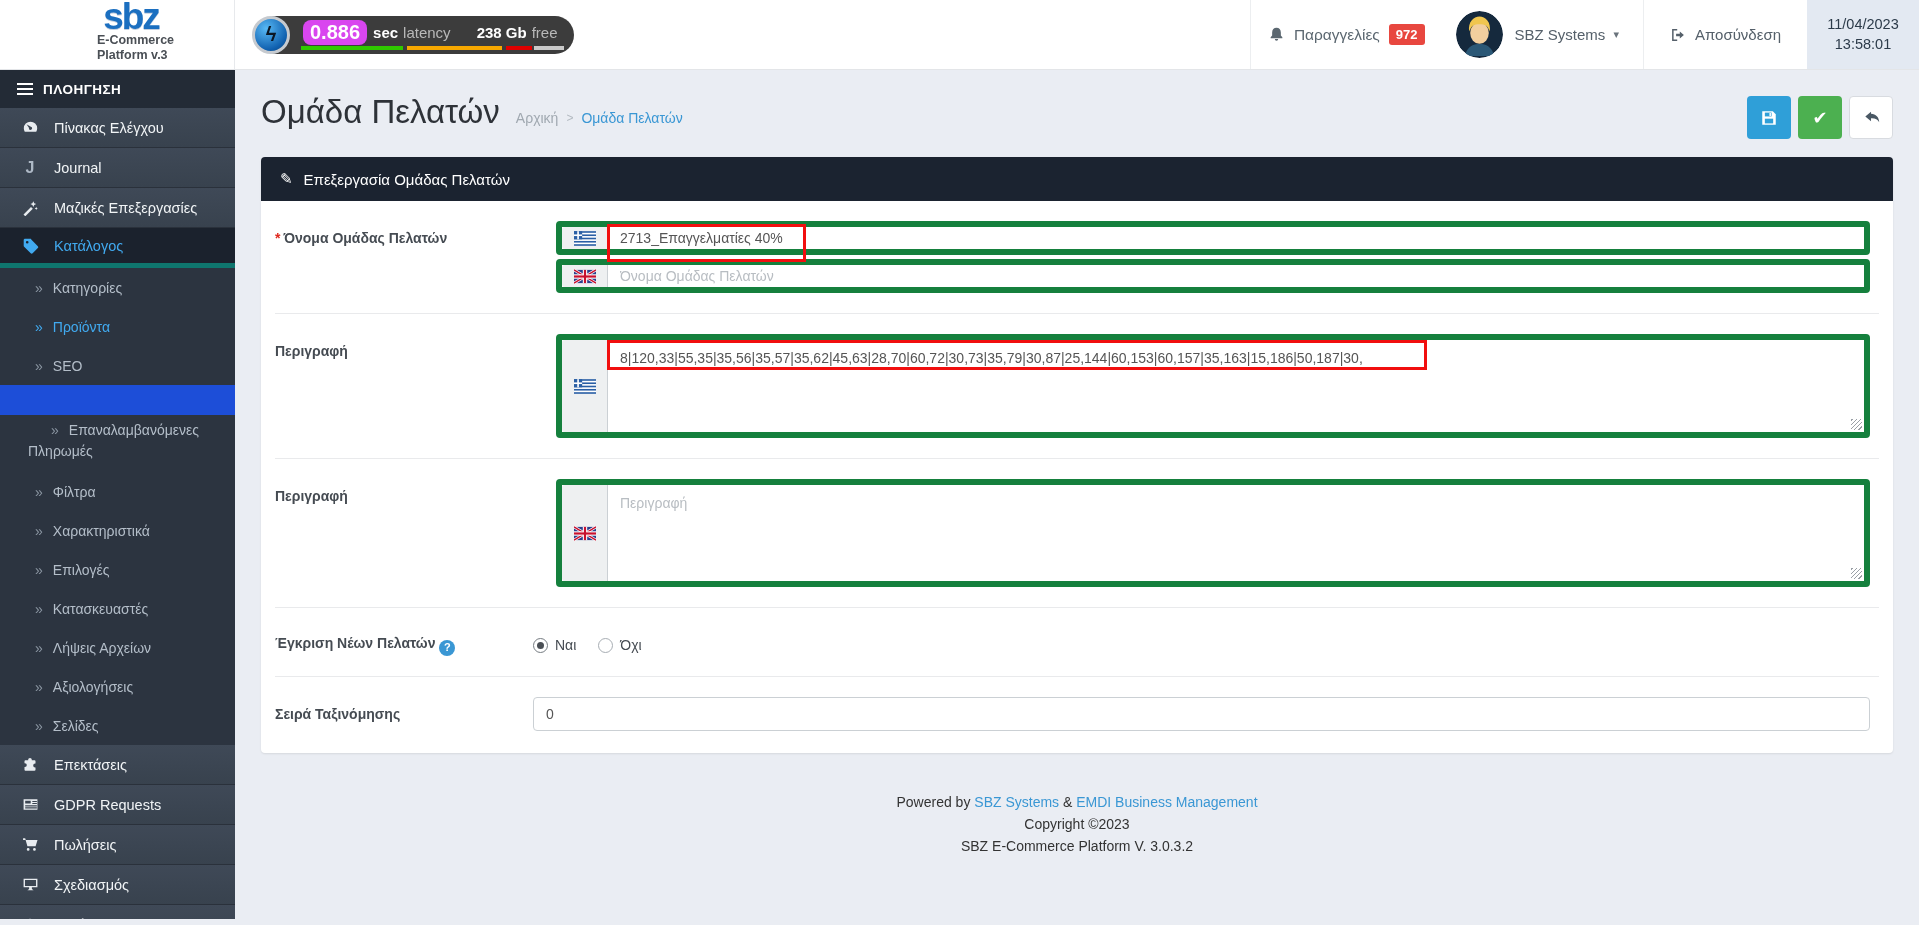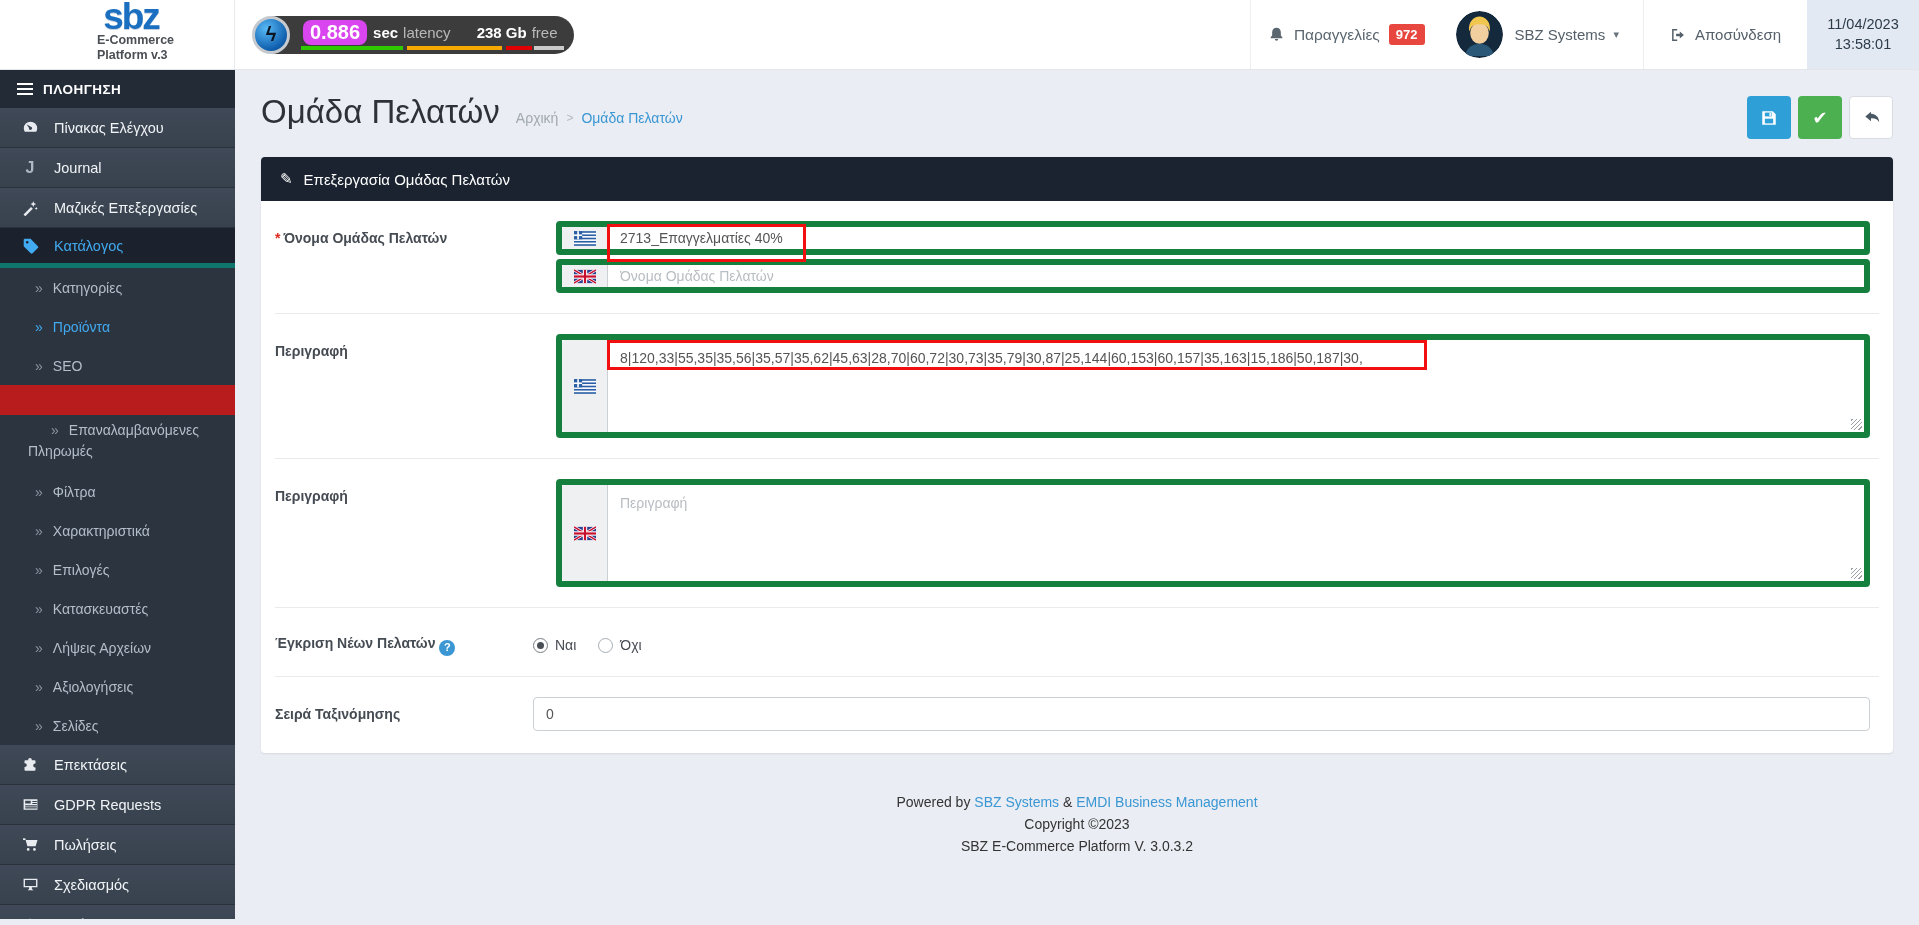--- a/index.html
+++ b/index.html
@@ -41,21 +41,21 @@
   .avatar { width:47px; height:47px; border-radius:50%; overflow:hidden; margin:0 12px 0 14px; flex-shrink:0; }
   .account { display:flex; align-items:center; gap:8px; color:#55606a; font-size:15px; padding-right:24px;
              height:100%; cursor:pointer; }
   .caret { font-size:11px; color:#6a737c; }
   .logout { display:flex; gap:9px; align-items:center; padding:0 26px; color:#55606a; font-size:15px;
             height:100%; cursor:pointer; }
   .datetime { width:112px; height:100%; background:#e3e9f2; color:#2c3b4a; font-size:14.5px; display:flex;
               flex-direction:column; align-items:center; justify-content:center; line-height:1.35; text-align:center; }
 
   
-  .sidebar { position:absolute; top:70px; left:0; width:281px; bottom:6px; background:#b91c1c; overflow:hidden; }
+  .sidebar { position:absolute; top:70px; left:0; width:281px; bottom:6px; background:#1d4ed8; overflow:hidden; }
   .sb-header { height:38px; background:#232b36; color:#fff; display:flex; align-items:center; gap:10px;
                padding-left:17px; font-weight:bold; font-size:13.5px; letter-spacing:.5px; }
   .burger { width:16px; height:12px;
             background:linear-gradient(#fff 0 2px,transparent 2px 5px,#fff 5px 7px,transparent 7px 10px,#fff 10px 12px); }
   .sb-item { height:40px; display:flex; align-items:center; padding:0 16px 0 19px; color:#f1f4f6;
              font-size:14.5px; background:linear-gradient(#3f4957,#38424e); border-bottom:1px solid #2a313b;
              cursor:pointer;text-align:right; }
   .sb-item .sico { width:22px; margin-right:13px; display:flex; justify-content:center; align-items:center;
                    color:#e8ecf0; font-weight:bold; }
   .sb-item.active { background:#1b222d; color:#41aaf0; border-bottom:5px solid #0f766e; }

